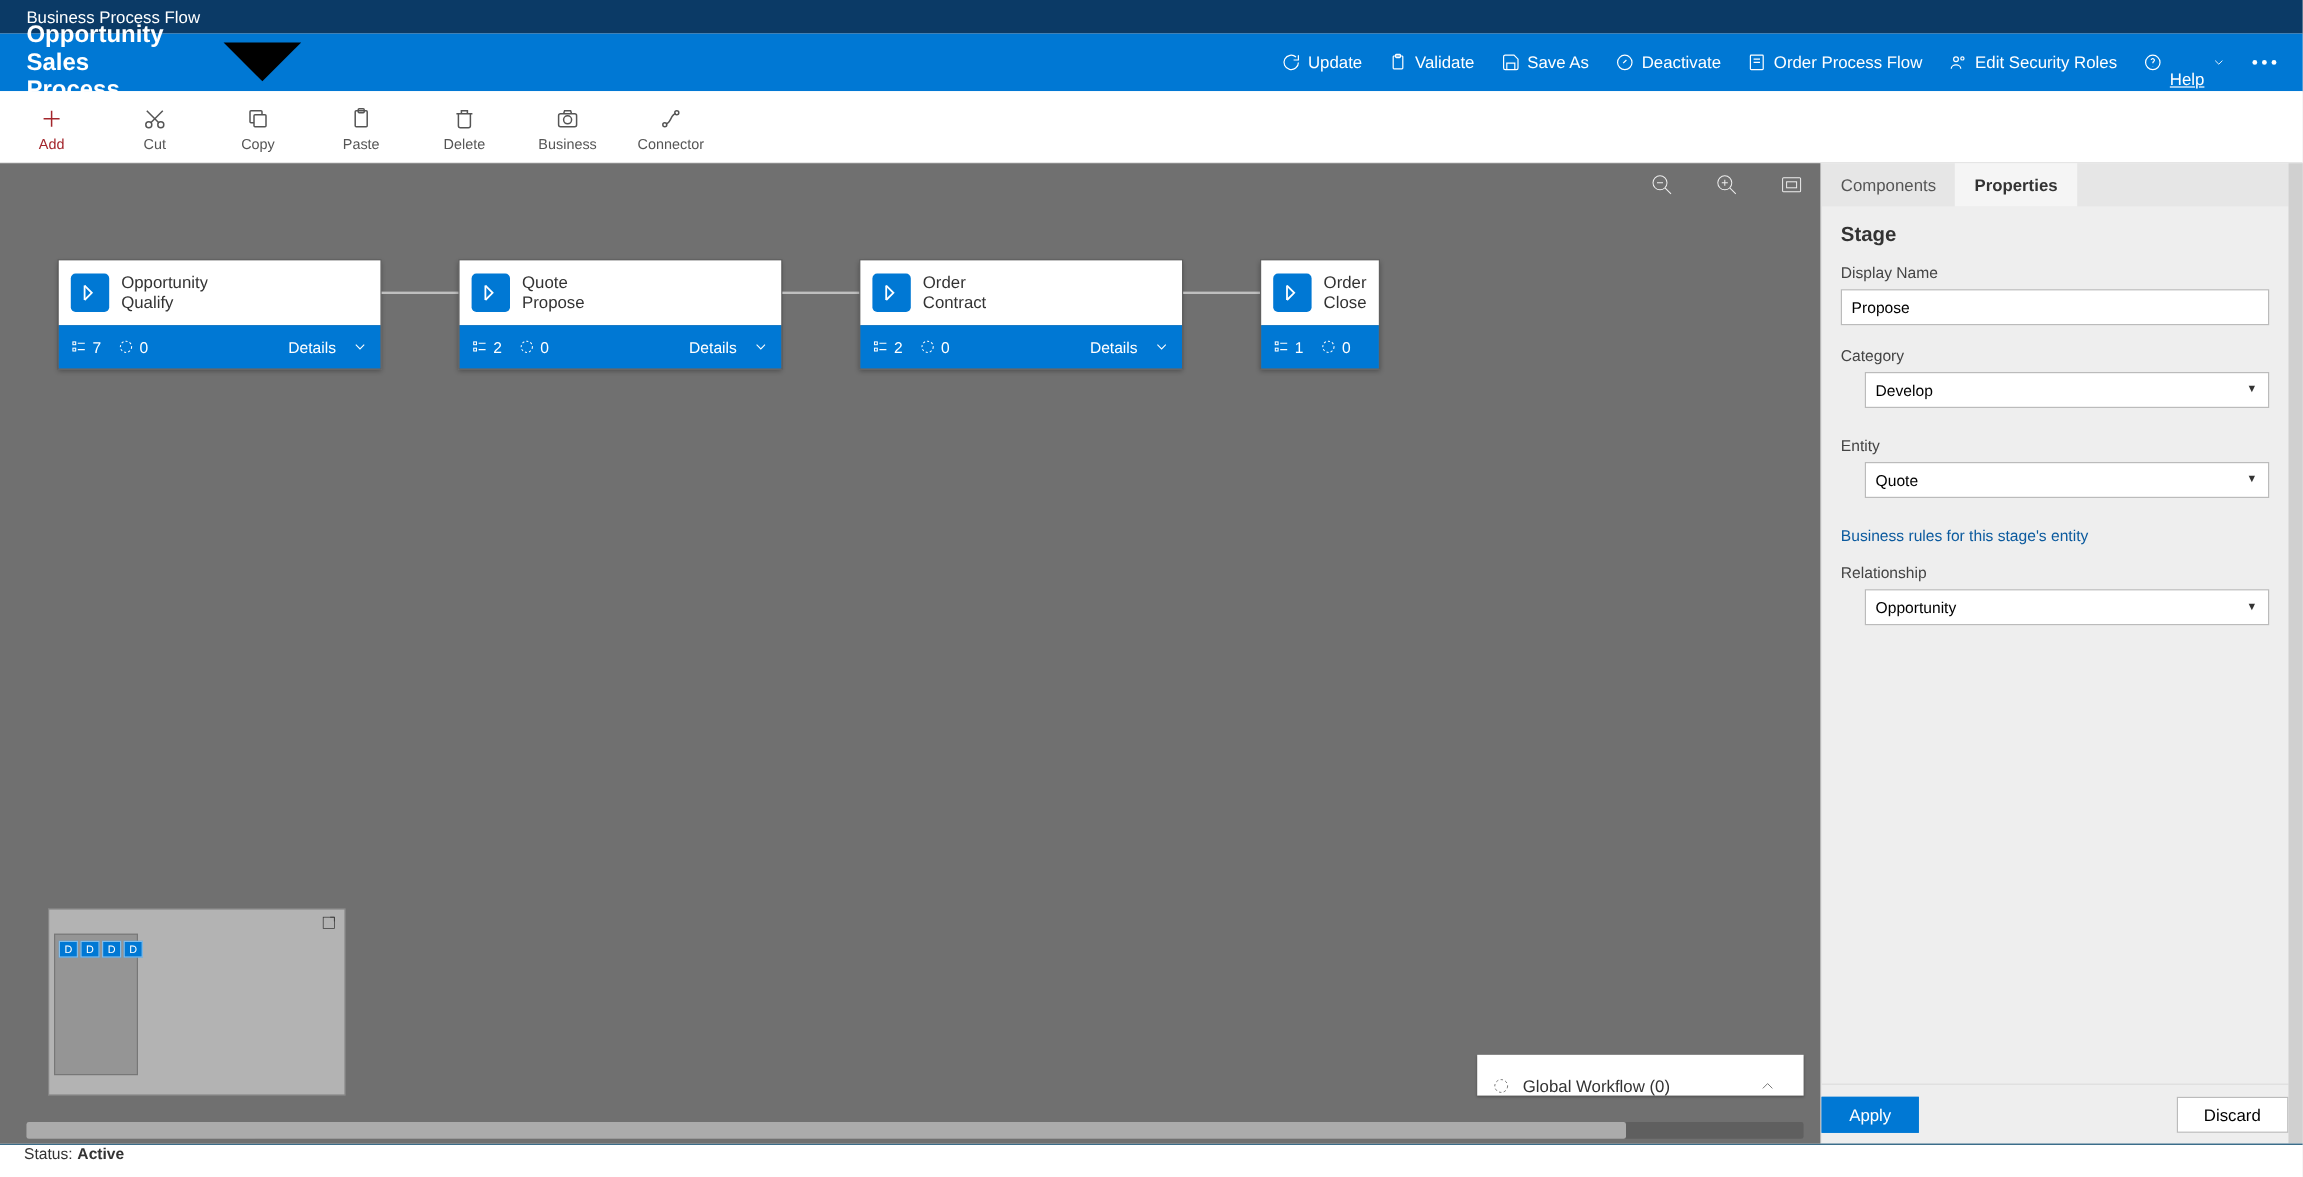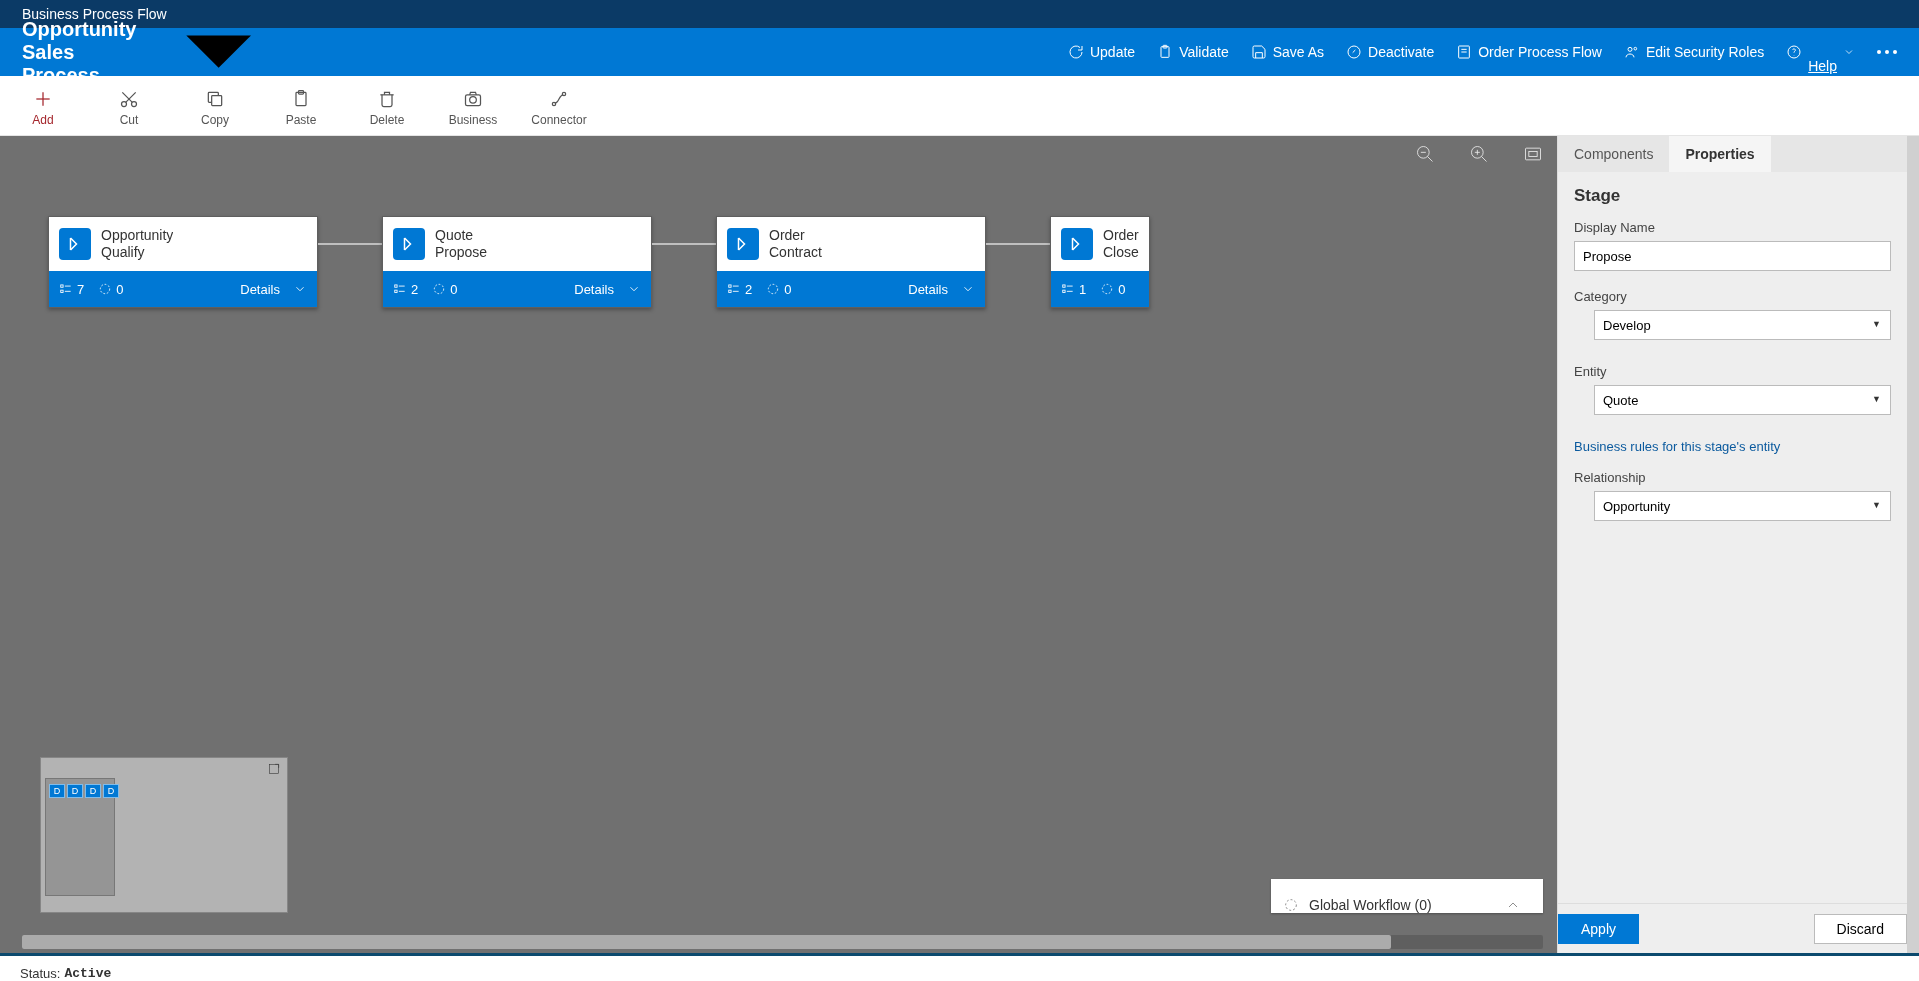--- a/index.html
+++ b/index.html
@@ -59,41 +59,41 @@
 
 .global-wf { position: absolute; right: 14px; bottom: 40px; width: 272px; height: 34px; background: #fff; display:flex; align-items:flex-end; padding: 0 12px; font-size: 14px; color:#333; box-shadow: 0 1px 2px rgba(0,0,0,.3); cursor:pointer; }
 .global-wf svg { width:16px; height:16px; stroke:#555; fill:none; margin-right:10px; }
 .global-wf .chev { margin-left: auto; }
 
 
 .hscroll { position:absolute; left:22px; right:14px; bottom:4px; height:14px; background: rgba(0,0,0,.15); border-radius:2px;}
 .hscroll-thumb { position:absolute; left:0; top:0; bottom:0; width:90%; background: rgba(180,180,180,.9); border-radius:2px;}
 
 
-.panel { width: 350px; background: #eee; border-left: 1px solid #ddd; display:flex; flex-direction:column; }
+.panel { width: 390px; background: #eee; border-left: 1px solid #ddd; display:flex; flex-direction:column; }
 .tabs { display:flex; height: 36px; background: #e6e6e6; }
 .tab { padding: 0 16px; display:flex; align-items:center; font-size:14px; color:#555; cursor:pointer; }
 .tab.active { background:#f5f5f5; font-weight:600; color:#333; }
 .panel-body { flex:1; padding: 14px 16px; overflow-y:auto; position:relative;}
 .panel-body h3 { font-size:17px; font-weight:600; color:#333; margin-bottom:14px; }
 .field-label { font-size:13px; color:#444; margin-bottom:6px; margin-top:6px;}
 .field-input, .field-select { width:100%; height:30px; border:1px solid #bbb; background:#fff; font-size:13px; padding: 0 8px; margin-bottom:12px; }
 .field-select { appearance: none; }
 .select-wrap { position: relative; margin-bottom:12px;margin-left:20px;}
 .select-wrap::after { content:"▼"; font-size:9px; position:absolute; right:10px; top:9px; color:#333; pointer-events:none;}
 .link-text { color: #0b5a9e; font-size:13px; margin: 8px 0 16px; cursor:pointer; display:block;}
 .panel-footer { height: 50px; border-top:1px solid #ddd; display:flex; align-items:center; justify-content:space-between; gap:12px; background:#eee;}
 .btn { height:30px; padding: 0 22px; font-size:14px; border:1px solid #bbb; background:#fff; cursor:pointer; }
 .btn.primary { background:#0078d4; color:#fff; border-color:#0078d4;}
 .panel-scrollbar { width:12px; background:#d0d0d0; }
 .panel-right { display:flex; }
 
 
-.status-bar { height:28px; border-top:3px solid #0c4a6e; display:flex; align-items:flex-end; padding: 0 20px; font-size:13px; color:#333; background:#fff;}
-.status-bar b { margin-left:4px;font-family:Liberation Mono, monospace; }
+.status-bar { height:28px; border-top:1px solid #0c4a6e; display:flex; align-items:flex-start; padding: 0 20px; font-size:13px; color:#333; background:#fff;}
+.status-bar b { margin-left:4px; }
 
 .underline { text-decoration: underline; margin-top: 28px; }
 </style>
 </head>
 <body>
 
 <div class="top-banner">
   <span>Business Process Flow</span>
 </div>
 

